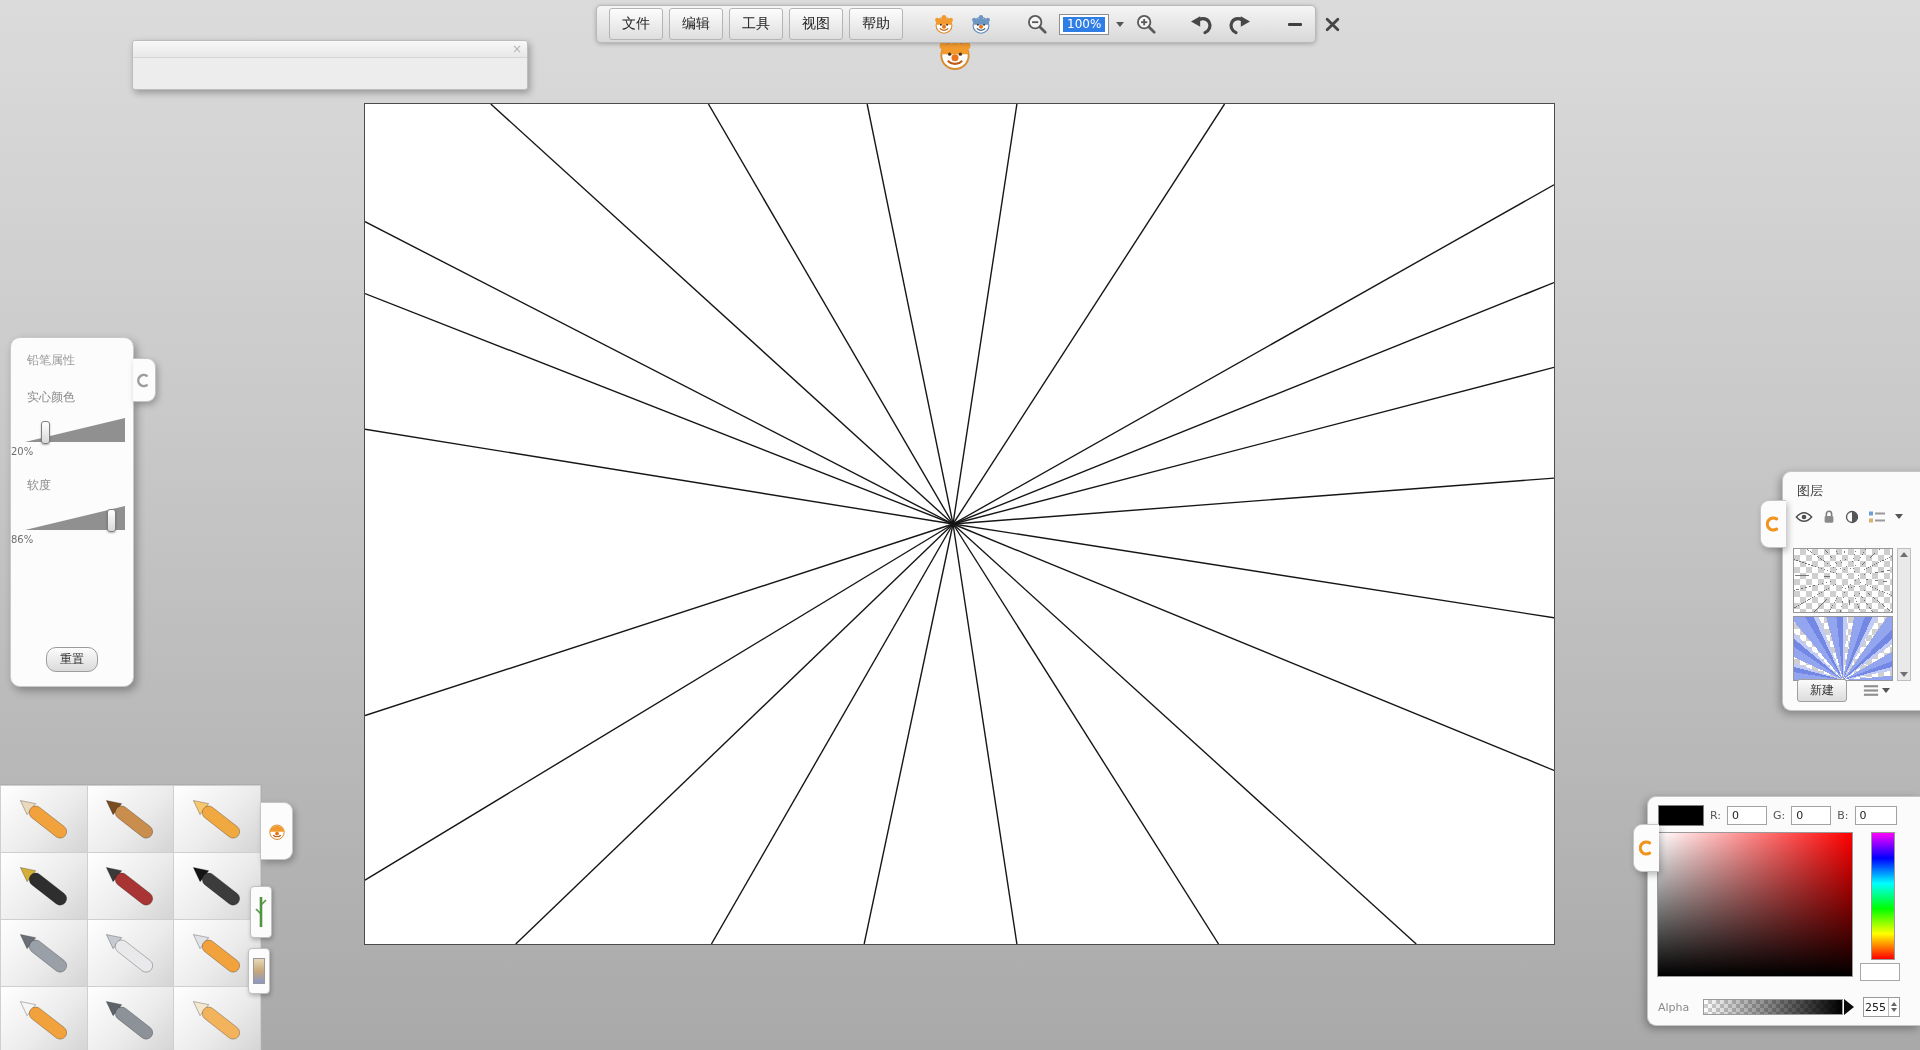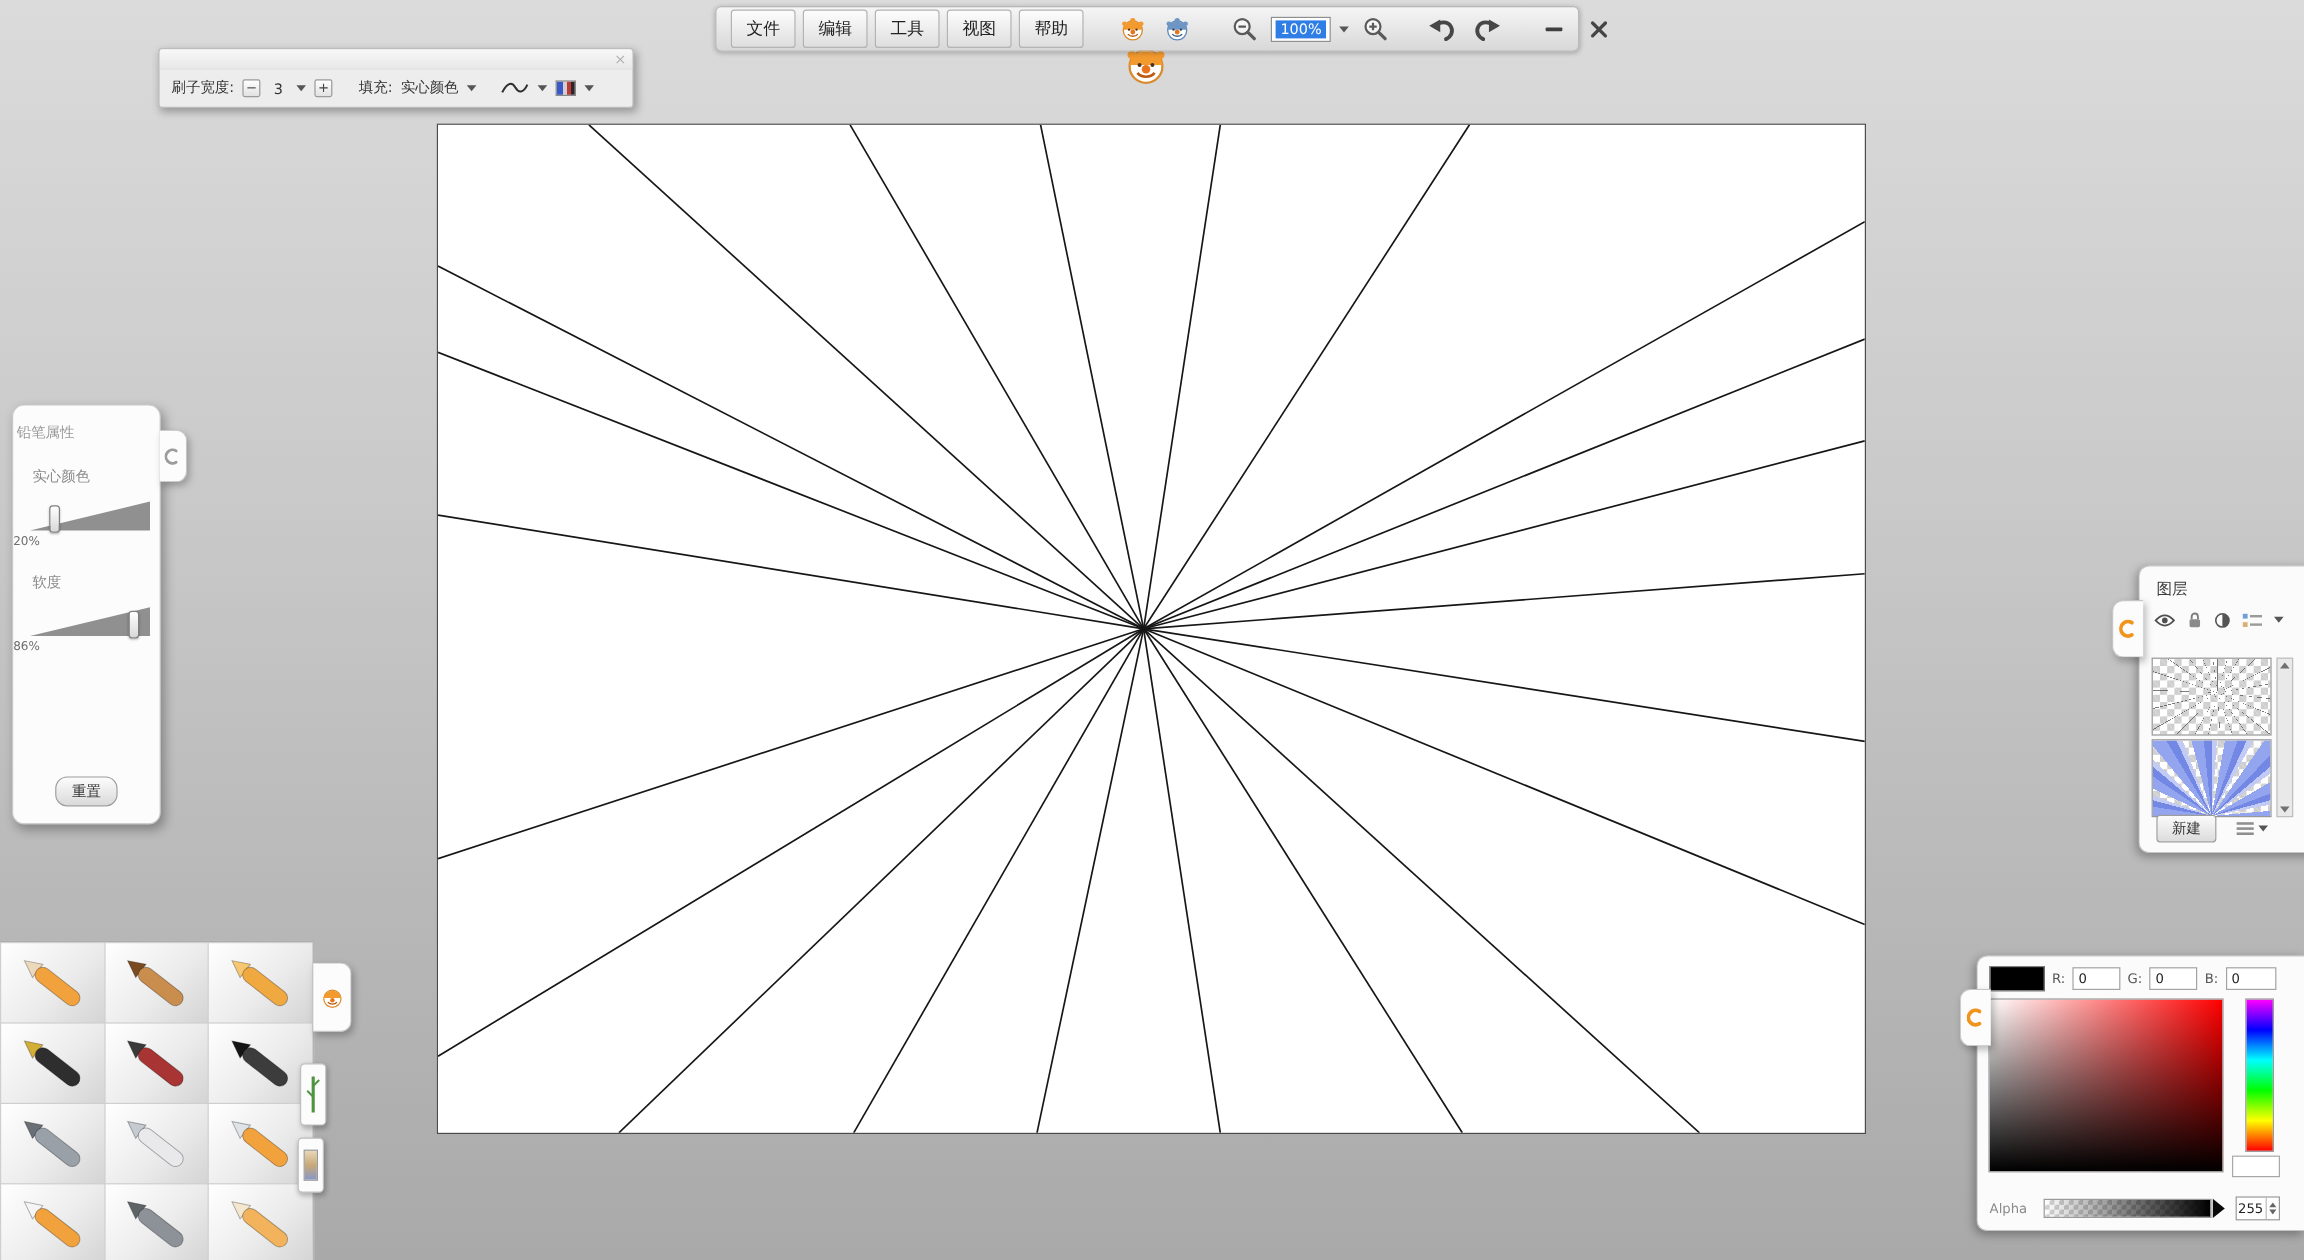--- a/index.html
+++ b/index.html
@@ -42,21 +42,21 @@
   .options-row{display:flex;align-items:center;gap:7px;padding:0 10px;height:31px;font-size:12px;color:#333;}
   .step-btn{width:15px;height:15px;border:1px solid #9a9a9a;border-radius:2px;color:#444;
     background:linear-gradient(#fff,#e2e2e2);font-size:11px;display:flex;align-items:center;justify-content:center;}
   .step-val{min-width:16px;text-align:center;}
   .grad-swatch{width:17px;height:13px;border:1px solid #888;
     background:linear-gradient(90deg,#3a58c8 0 35%,#d0d0d0 35% 55%,#c03838 55% 80%,#282828 80%);}
 
   
   .pencil-panel{position:absolute;left:10px;top:337px;width:124px;height:350px;
     background:#fcfcfc;border:1px solid #c9c9c9;border-radius:10px;box-shadow:3px 4px 9px rgba(0,0,0,.3);}
-  .pp-title{margin:14px 0 0 3px;font-size:12px;color:#9b9b9b;}
+  .pp-title{margin:14px 0 0 16px;font-size:12px;color:#9b9b9b;}
   .pp-label{margin:20px 0 0 16px;font-size:12px;color:#8a8a8a;}
   .wedge-wrap{position:relative;margin:8px 12px 0 14px;height:30px;}
   .wedge{position:absolute;bottom:2px;left:0;width:0;height:0;
     border-left:100px solid transparent;border-bottom:24px solid #909090;}
   .wedge-handle{position:absolute;bottom:0;width:9px;height:23px;border:1px solid #7e7e7e;border-radius:3px;
     background:linear-gradient(180deg,#fff,#d8d8d8);box-shadow:0 1px 2px rgba(0,0,0,.3);}
   .h1{left:16px;} .h2{left:82px;}
   .pp-pct{text-align:left;margin:2px 16px 0 0;font-size:10px;color:#6e6e6e;}
   .reset-btn{position:absolute;left:50%;transform:translateX(-50%);bottom:14px;padding:3px 13px;
     font-size:12px;color:#333;background:linear-gradient(#fcfcfc,#dadada);
@@ -261,38 +261,20 @@
         <circle cx="20.5" cy="17" r="1.4" fill="#4a3320"></circle>
       <circle cx="16" cy="20" r="3" fill="#e8741c"></circle>
       <path d="M10 22.5 a7 5.5 0 0 0 12 0" fill="none" stroke="#bf5a12" stroke-width="1.8"></path>
     </svg>
   </div>
 
   <div class="options-panel">
     <div class="options-titlebar">
       <span class="options-close">×</span>
     </div>
-    <div class="options-row">
-      <span>刷子宽度:</span>
-      <span class="step-btn">−</span>
-      <span class="step-val">3</span>
-      <span class="caret"></span>
-      <span class="step-btn">+</span>
-      <span style="width:8px"></span>
-      <span>填充:</span>
-      <span>实心颜色</span>
-      <span class="caret"></span>
-      <span style="width:6px"></span>
-      <svg width="24" height="13" viewBox="0 0 24 13">
-        <path d="M1.5 10 C6 1, 10 1.5, 12.5 6 C15 10.5, 19 11, 22.5 3.5" fill="none" stroke="#2f2f2f" stroke-width="1.7"></path>
-      </svg>
-      <span class="caret"></span>
-      <span class="grad-swatch"></span>
-      <span class="caret"></span>
-    </div>
   </div>
 
   <div class="pencil-panel">
     <div class="pp-title">铅笔属性</div>
     <div class="pp-label">实心颜色</div>
     <div class="wedge-wrap">
       <div class="wedge"></div>
       <div class="wedge-handle h1"></div>
     </div>
     <div class="pp-pct">20%</div>

